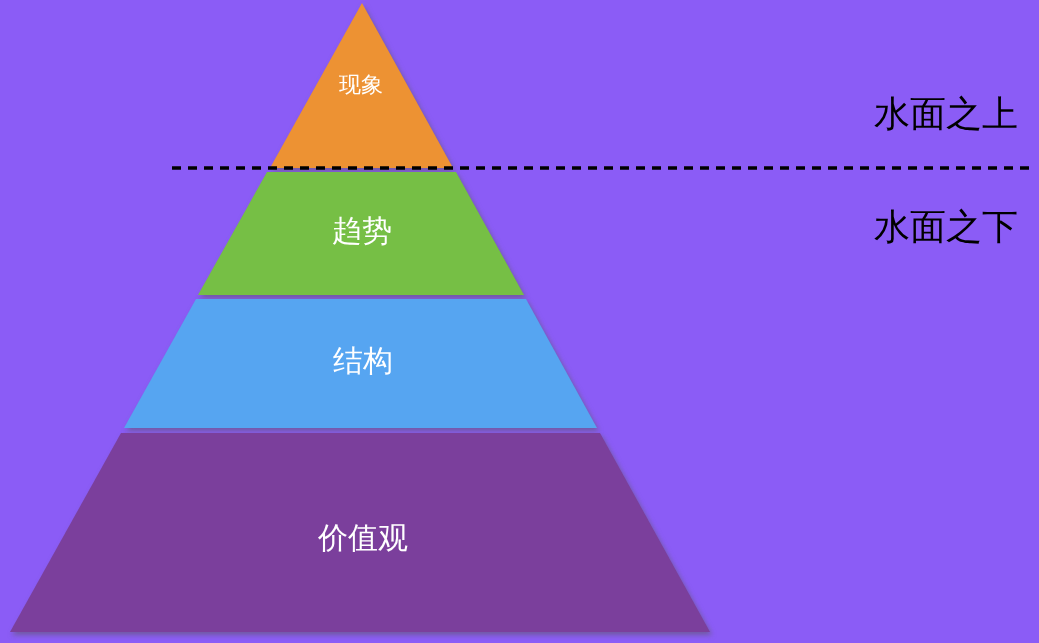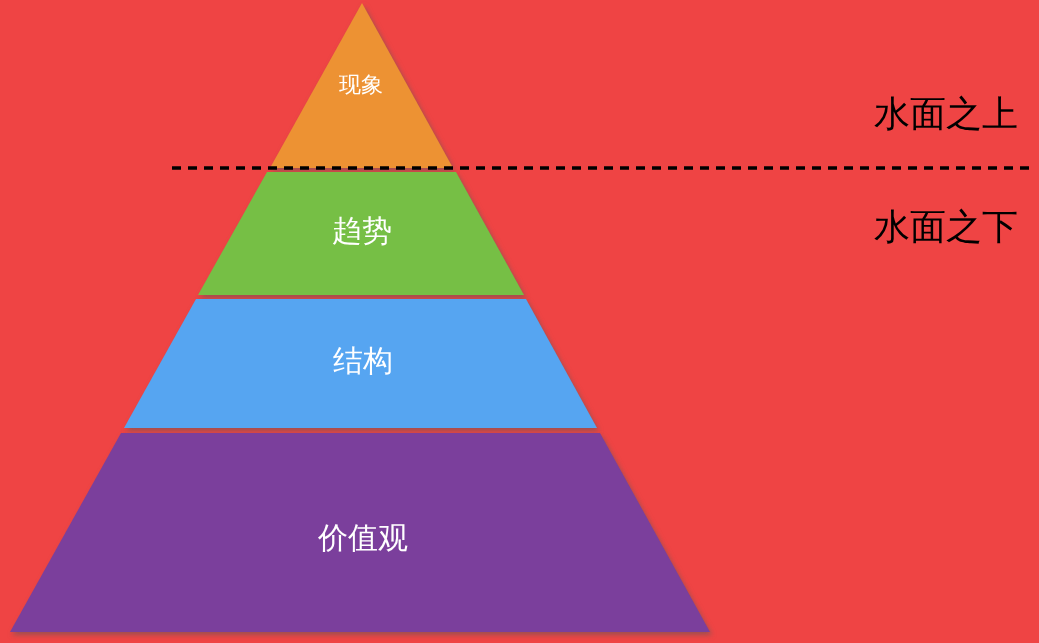--- a/index.html
+++ b/index.html
@@ -8,21 +8,21 @@
     background: #ffffff;
     width: 1039px;
     height: 643px;
     overflow: hidden;
     font-family: "Liberation Sans", "DejaVu Sans", sans-serif;
   }
   .stage {
     position: relative;
     width: 1039px;
     height: 643px;
-    background: #ef4444;
+    background: #8b5cf6;
     text-align: right;
   }
   svg { display: block; }
   .layer-shape {
     stroke: none;
     filter: drop-shadow(2px 3px 2.5px rgba(90, 90, 90, 0.55));
   }
   .layer-label {
     fill: #ffffff;
     text-anchor: middle;

